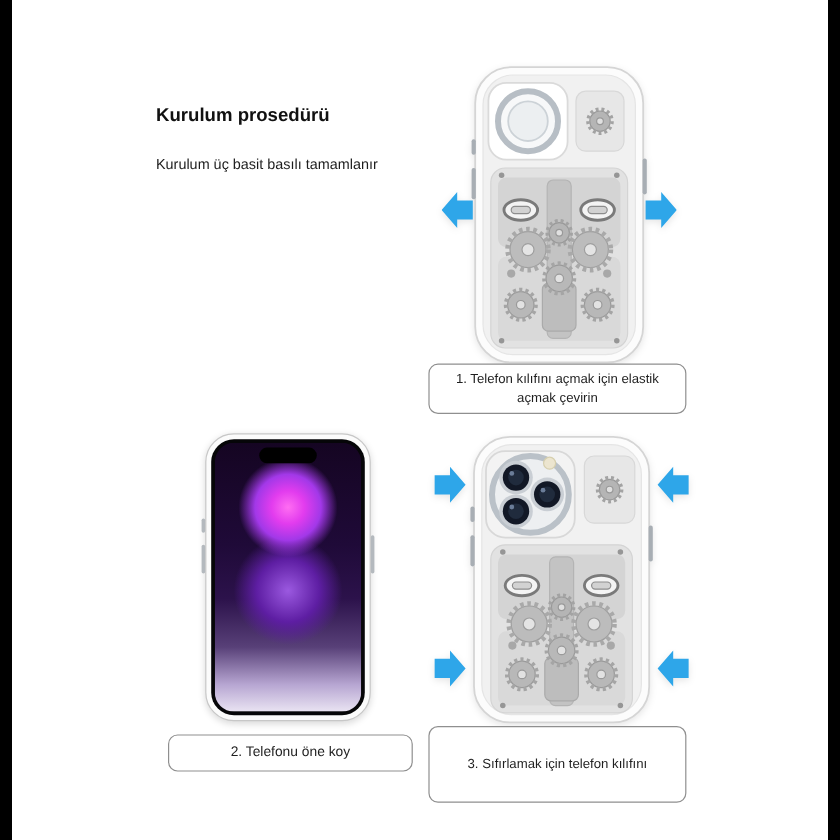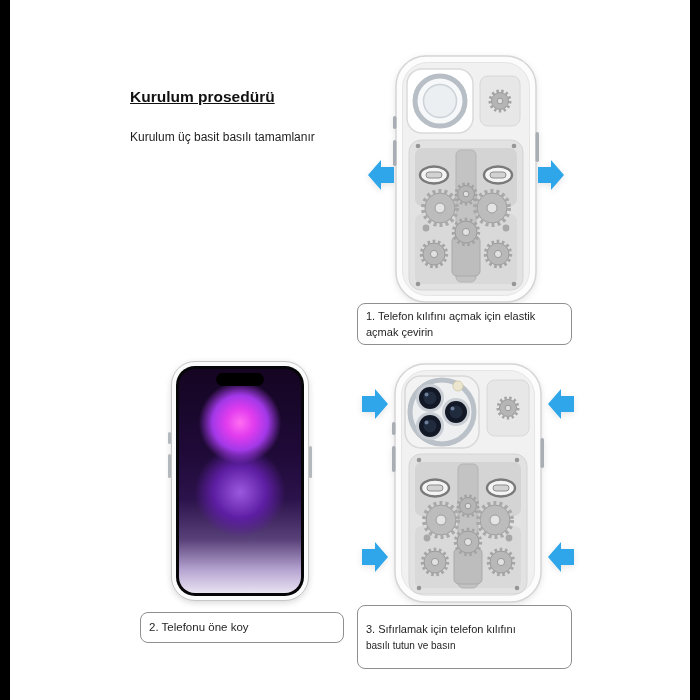--- a/index.html
+++ b/index.html
@@ -4,31 +4,31 @@
 <style>
   html,body{margin:0;padding:0;background:#ffffff;}
   .canvas{
     position:relative;width:700px;height:700px;background:#ffffff;overflow:hidden;
     font-family:"Liberation Sans", sans-serif;color:#1c1c1c;
   }
   .edge-bar{position:absolute;top:0;width:10px;height:700px;background:#000;}
   .edge-bar.left{left:0;}
   .edge-bar.right{right:0;}
 
-  .heading{position:absolute;left:130px;top:88px;font-size:15.5px;font-weight:bold;color:#111;text-decoration:underline;}
+  .heading{position:absolute;left:130px;top:88px;font-size:15.5px;font-weight:bold;color:#111;}
   .subheading{position:absolute;left:130px;top:130px;font-size:12px;color:#1d1d1d;}
 
   .illus{position:absolute;filter:drop-shadow(0 2px 3px rgba(0,0,0,.10));}
   .illus.top-case{left:368px;top:55px;}
   .illus.bottom-case{left:362px;top:361px;}
 
   .caption{
     position:absolute;background:#fff;border:1px solid #8f8f8f;border-radius:8px;
     box-sizing:border-box;display:flex;flex-direction:column;justify-content:center;
-    text-align:left;font-size:11px;line-height:1.5;color:#1f1f1f;padding:4px 8px;
+    text-align:center;font-size:11px;line-height:1.5;color:#1f1f1f;padding:4px 8px;
   }
   .caption.c1{left:357px;top:303px;width:215px;height:42px;}
   .caption.c2{left:140px;top:612px;width:204px;height:31px;font-size:11.5px;}
   .caption.c3{left:357px;top:605px;width:215px;height:64px;}
   .caption .sub-line{font-size:10px;}
 
   .phone{
     position:absolute;left:171px;top:361px;width:138px;height:240px;border-radius:24px;
     background:#fbfbfb;border:1.5px solid #c7c7c7;box-sizing:border-box;
     box-shadow:0 2px 6px rgba(0,0,0,.15);
@@ -180,16 +180,15 @@
       <use href="#gearS" transform="translate(113,44)"></use>
     </g>
     <use href="#arrowR" transform="translate(13,43)"></use>
     <use href="#arrowR" transform="translate(199,43) rotate(180)"></use>
     <use href="#arrowR" transform="translate(13,196)"></use>
     <use href="#arrowR" transform="translate(199,196) rotate(180)"></use>
   </svg>
 
   <div class="caption c3">
     <div>3. Sıfırlamak için telefon kılıfını</div>
-    <div class="sub-line">basılı tutun ve basın</div>
   </div>
 
 </div>
 
 </body></html>

